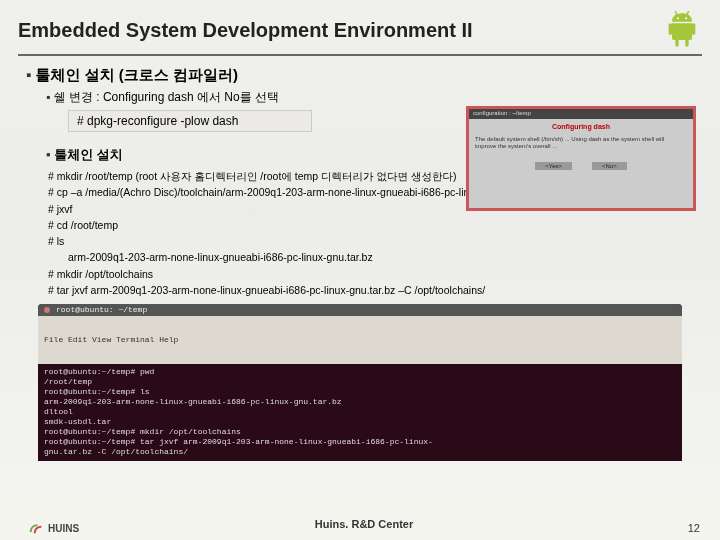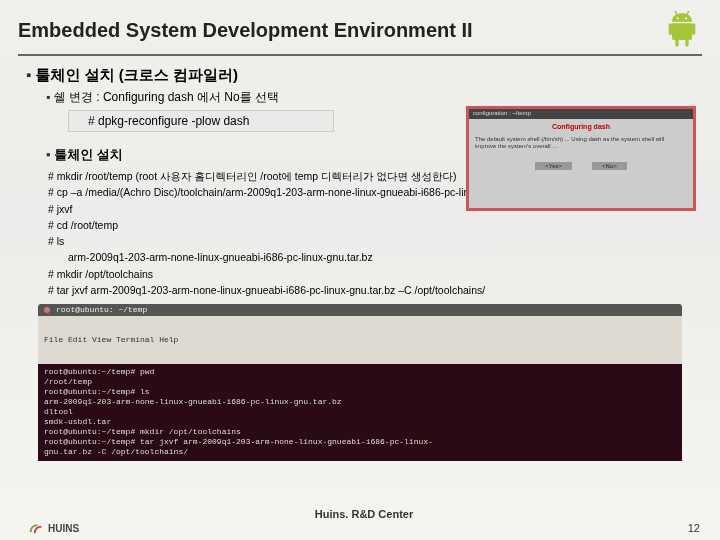--- a/index.html
+++ b/index.html
@@ -26,24 +26,24 @@
 
   .sec { margin: 8px 0 4px 8px; }
   .sec-h { font-size: 15px; font-weight: bold; color: #000; }
   .sub { margin: 4px 0 4px 28px; font-size: 12px; color: #000; }
   .bullet::before { content: "▪ "; color: #333; }
 
   .cmdbox {
     background: #eceae8;
     border: 1px solid #ccc;
     margin: 4px 0 8px 50px;
-    padding: 3px 19px;
+    padding: 3px 8px;
     font-size: 12px;
     color: #000;
-    width: 266px;
+    width: 244px;
   }
   .cmdlist {
     margin: 4px 0 4px 30px;
     font-size: 10.5px;
     color: #000;
     line-height: 1.55;
   }
   .cmdlist .line { display: block; }
   .cmdlist .indent { margin-left: 20px; }
 
@@ -85,21 +85,21 @@
   .terminal .tbar .dot { width: 6px; height: 6px; border-radius: 50%; background: #c77; }
   .terminal .menu {
     background: #ddd8d0; color: #333;
     font-size: 8px; padding: 19px 6px;
   }
   .terminal .lines { padding: 3px 6px 4px 6px; }
   .terminal .lines span { display: block; white-space: pre; }
 
   .footer {
     position: absolute;
-    bottom: 20px; left: 0; right: 0;
+    bottom: 10px; left: 0; right: 0;
     display: flex; align-items: center; justify-content: center;
     font-size: 11px; font-weight: bold; color: #333; margin-left: 8px;
   }
   .logo {
     position: absolute; left: 28px; bottom: 4px;
     display: flex; align-items: center; gap: 4px;
     font-size: 10px; font-weight: bold; color: #444;
   }
   .logo .mark { width: 16px; height: 16px; }
   .pagenum { position: absolute; right: 20px; bottom: 6px; font-size: 11px; color: #333; }

